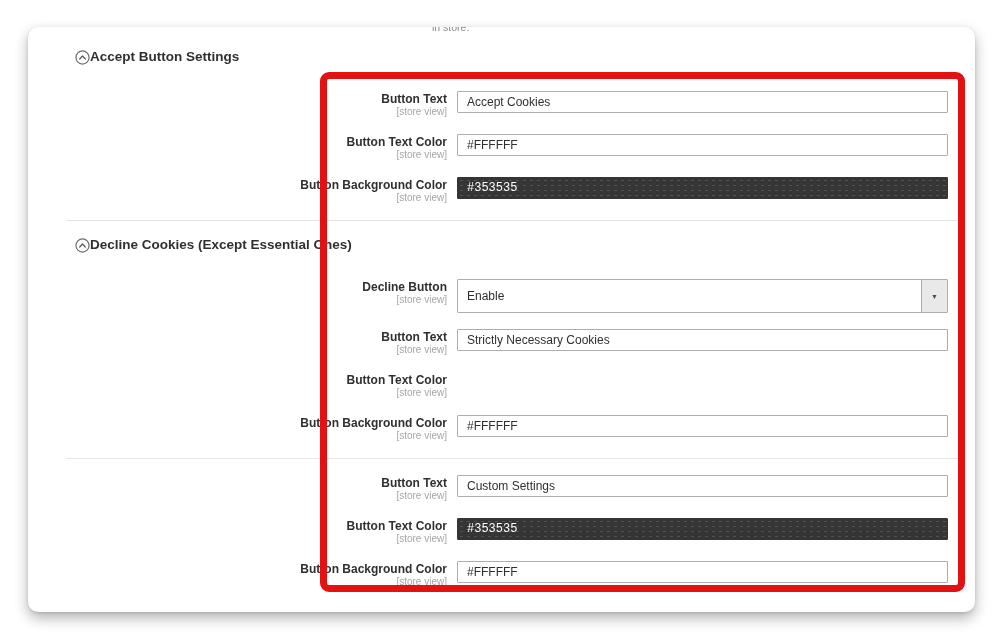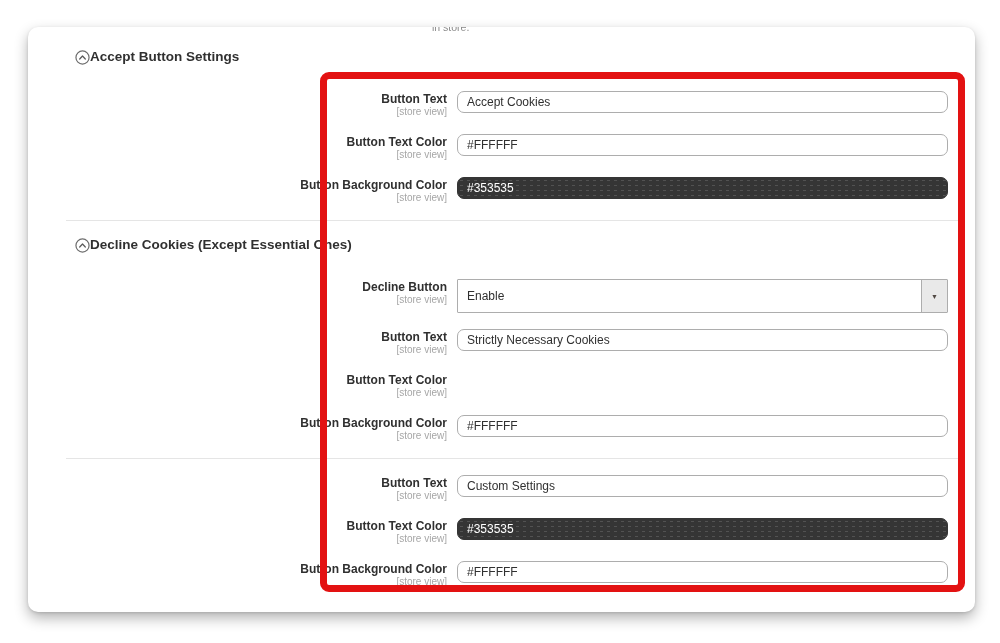--- a/index.html
+++ b/index.html
@@ -82,35 +82,36 @@
     color: #a6a6a6;
     line-height: 12px;
     display: block;
   }
 
   .text-input {
     width: 100%;
     height: 22px;
     box-sizing: border-box;
     border: 1px solid #adadad;
-    border-radius: 7px;
+    border-radius: 1px;
     background: #ffffff;
     color: #303030;
     font-family: "Liberation Sans", sans-serif;
     font-size: 12px;
     padding: 0 9px;
     outline: none;
     display: block;
   }
   .text-input.dark {
     background-color: #353535;
     background-image: radial-gradient(rgba(255,255,255,0.14) 1px, transparent 1.3px);
     background-size: 7px 5px;
     border-color: #353535;
     color: #ffffff;
+    font-family: Liberation Mono, monospace;
   }
   .text-input.gray {
     background-color: #5e5e5e;
     border-color: #5e5e5e;
     color: #ffffff;
   }
 
   .select-box {
     position: relative;
     height: 34px;

